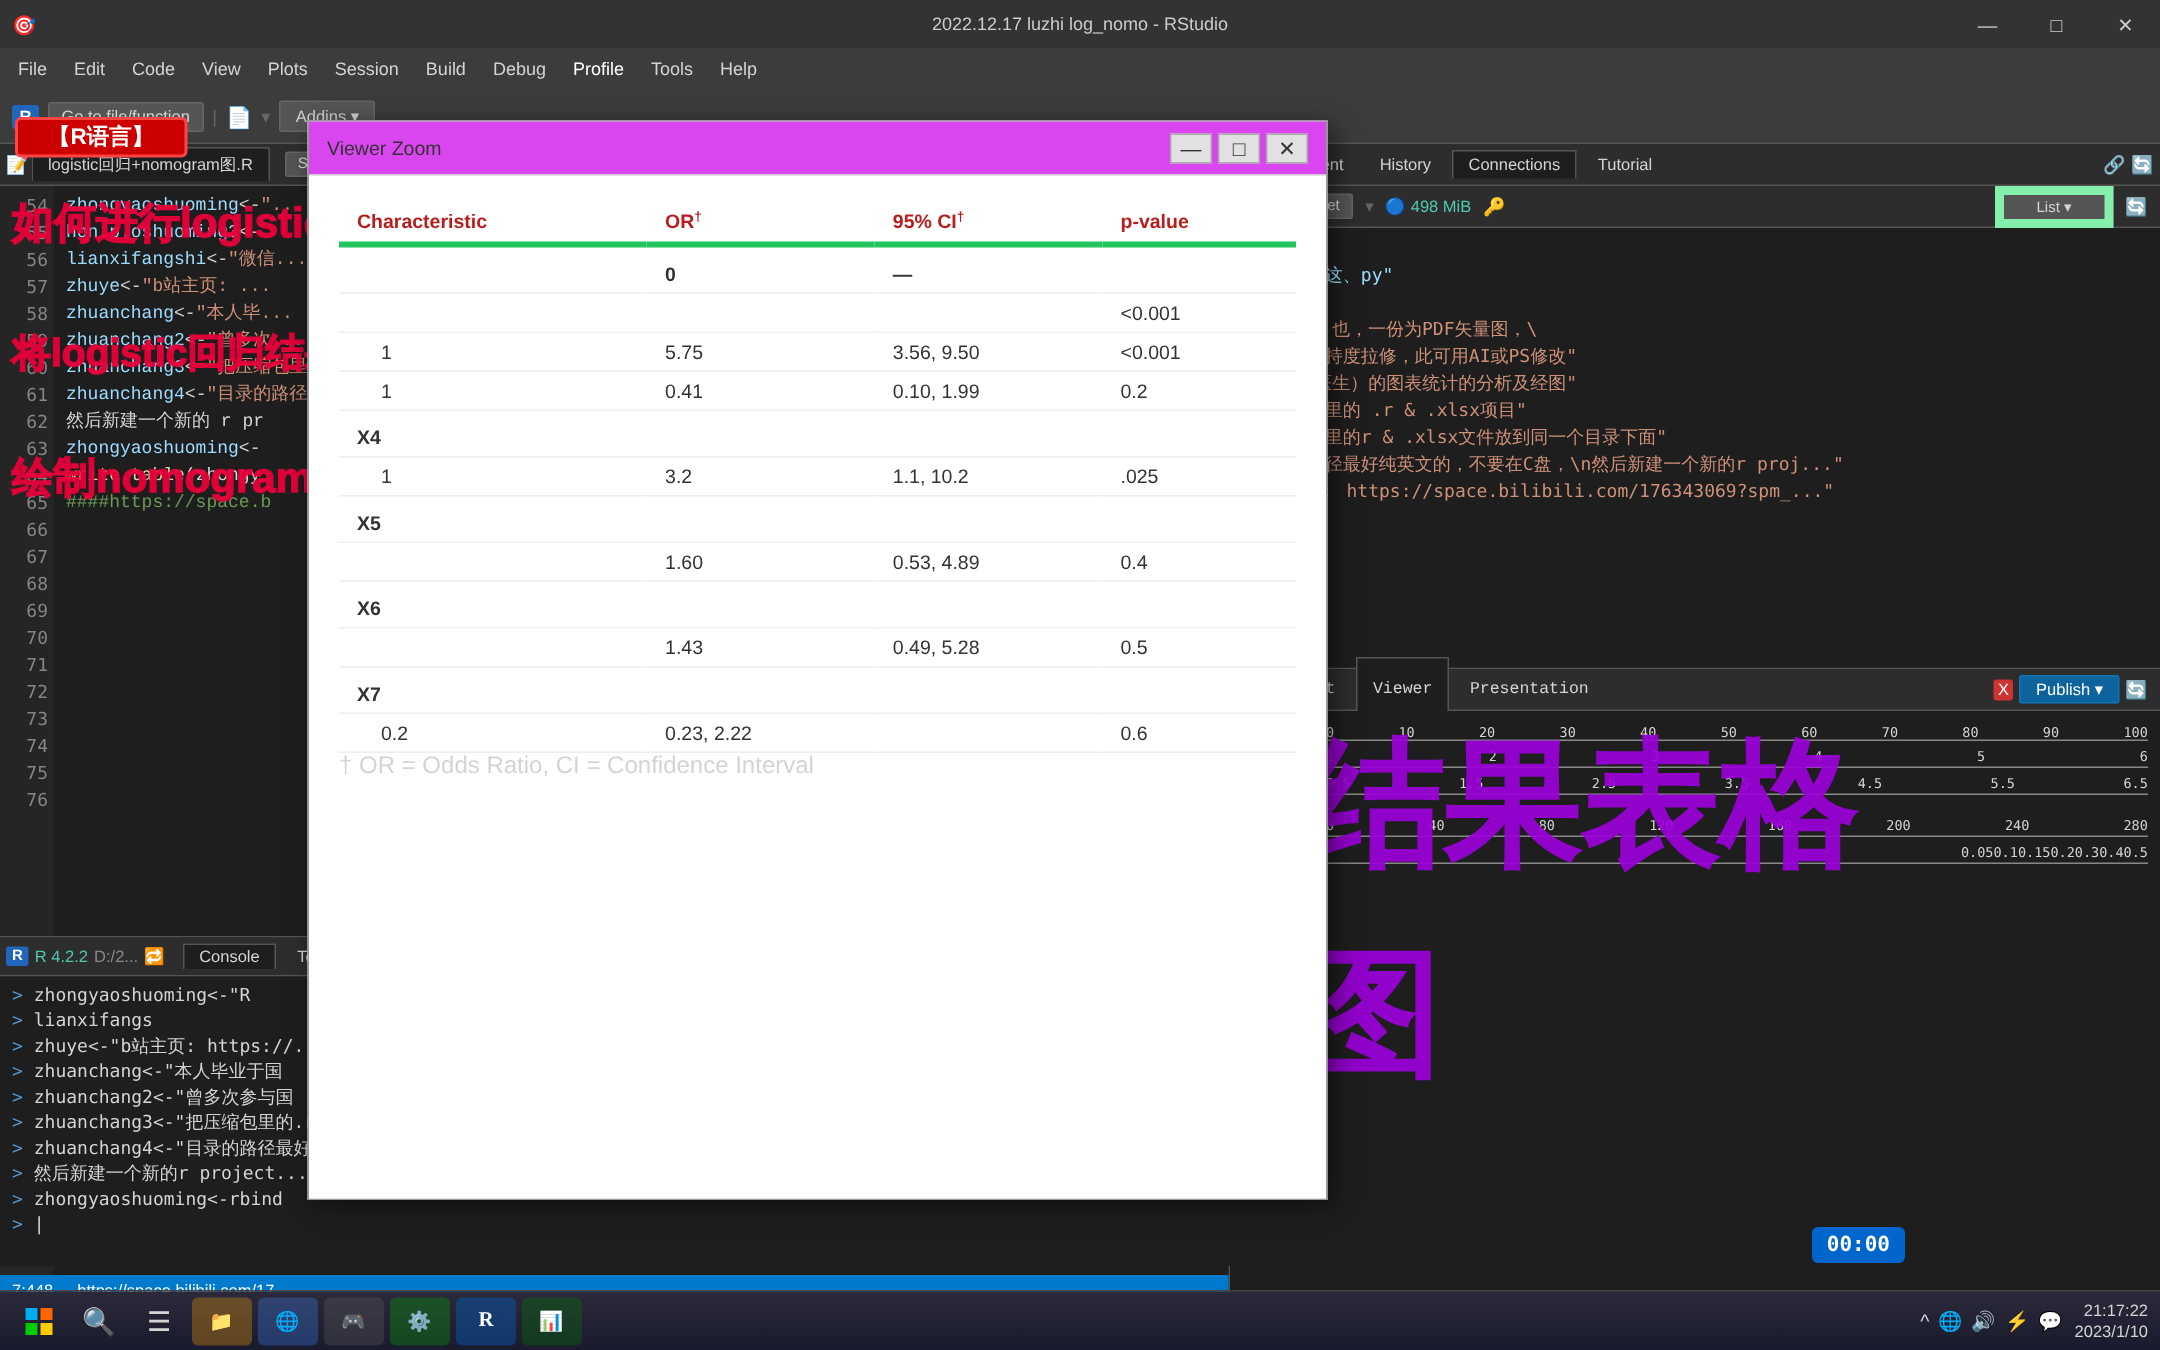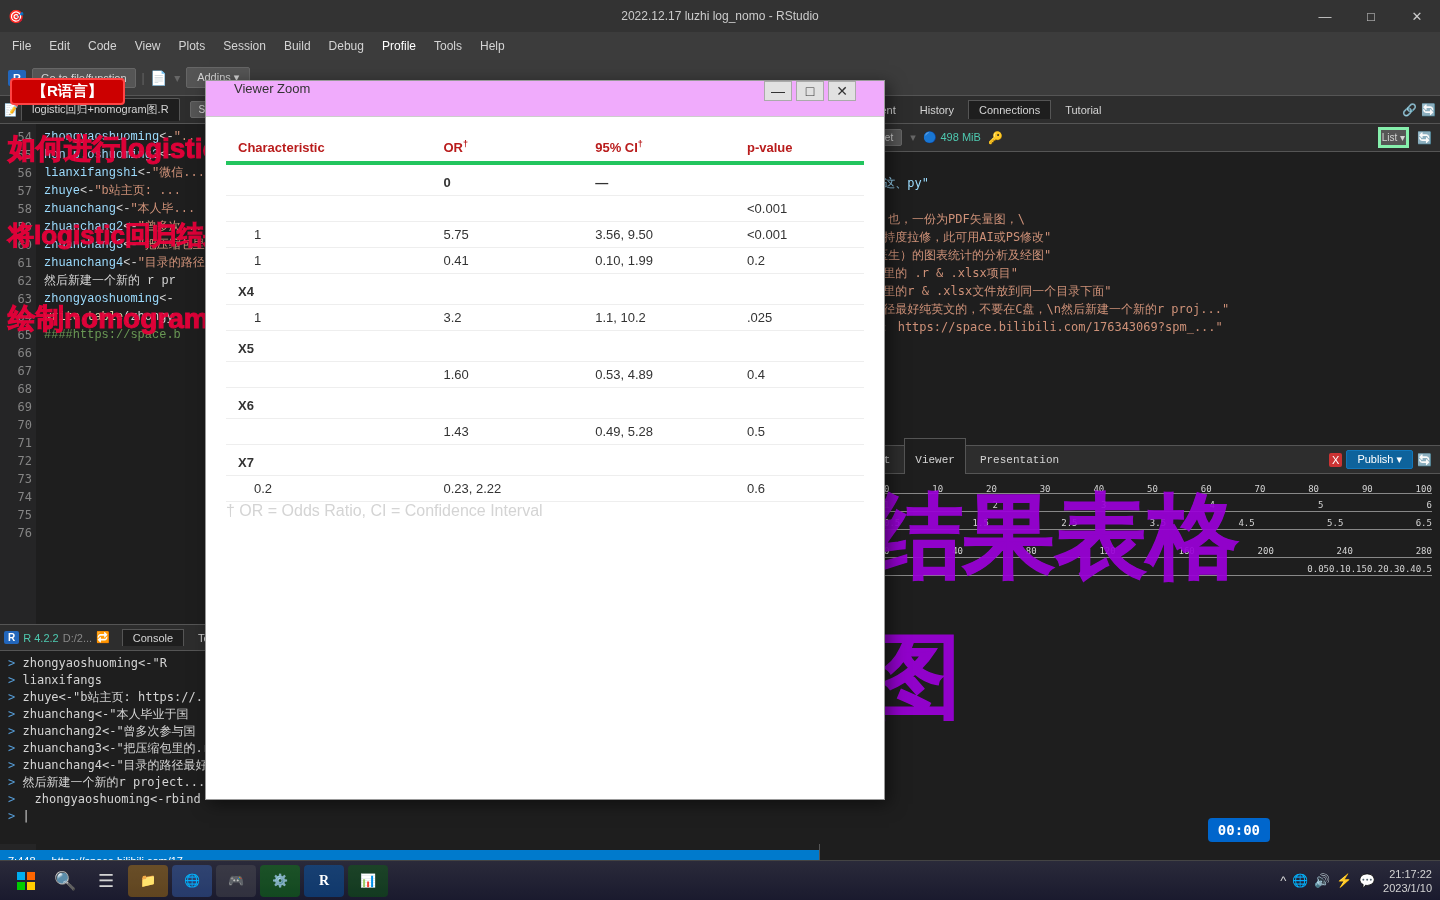--- a/index.html
+++ b/index.html
@@ -285,23 +285,23 @@
       flex: 1;
       overflow: hidden;
       background: #1e1e1e;
       padding: 4px 8px;
       font-size: 12px;
       font-family: monospace;
     }
     .env-line { line-height: 18px; color: #9cdcfe; }
     #right-top-toolbar .list-btn {
       margin-left: auto;
-      padding: 2px 1px;
+      padding: 2px 22px;
       background: #555;
-      border: 3px solid #86efac;
+      border: 6px solid #86efac;
       color: #d4d4d4;
       font-size: 10px;
       cursor: pointer;
     }
 
     
     #right-bottom {
       flex: 1;
       display: flex;
       flex-direction: column;
@@ -384,24 +384,25 @@
       height: 720px;
       background: #f5f5f5;
       border: 1px solid #999;
       box-shadow: 4px 4px 16px rgba(0,0,0,0.5);
       z-index: 100;
       display: flex;
       flex-direction: column;
     }
     #dialog-titlebar {
       height: 36px;
-      background: #f0abfc;
+      background: #d946ef;
       border-bottom: 1px solid #ccc;
       display: flex;
-      padding: 0 28px;
+      align-items: center;
+      padding: 0 12px;
       font-size: 13px;
       color: #333;
       font-weight: normal;
     }
     #dialog-titlebar .dialog-title-text {
       flex: 1;
     }
     #dialog-titlebar .dialog-controls {
       display: flex;
       gap: 4px;
@@ -828,21 +829,21 @@
     </div>
     <div id="console-content">
       <div class="console-line"><span class="console-prompt">&gt;</span> <span style="color:#d4d4d4;">zhongyaoshuoming&lt;-"R</span></div>
       <div class="console-line"><span class="console-prompt">&gt;</span> <span style="color:#d4d4d4;">lianxifangs</span></div>
       <div class="console-line"><span class="console-prompt">&gt;</span> <span style="color:#d4d4d4;">zhuye&lt;-"b站主页: https://...</span></div>
       <div class="console-line"><span class="console-prompt">&gt;</span> <span style="color:#d4d4d4;">zhuanchang&lt;-"本人毕业于国</span></div>
       <div class="console-line"><span class="console-prompt">&gt;</span> <span style="color:#d4d4d4;">zhuanchang2&lt;-"曾多次参与国</span></div>
       <div class="console-line"><span class="console-prompt">&gt;</span> <span style="color:#d4d4d4;">zhuanchang3&lt;-"把压缩包里的.r &amp; .xlsx文件放到同一个目录下面"</span></div>
       <div class="console-line"><span class="console-prompt">&gt;</span> <span style="color:#d4d4d4;">zhuanchang4&lt;-"目录的路径最好纯英文的，不要在C盘，\n然后新建一个新的r pro...</span></div>
       <div class="console-line"><span class="console-prompt">&gt;</span> <span style="color:#d4d4d4;">然后新建一个新的r project...</span></div>
-      <div class="console-line"><span class="console-prompt">&gt;</span> <span style="color:#d4d4d4;margin-left:12px;">zhongyaoshuoming&lt;-rbind</span></div>
+      <div class="console-line"><span class="console-prompt">&gt;</span> <span style="color:#d4d4d4;">zhongyaoshuoming&lt;-rbind</span></div>
       <div class="console-line"><span class="console-prompt">&gt;</span> <span style="color:#d4d4d4;">|</span></div>
     </div>
   </div>
 </div>
 
 <div id="viewer-zoom-dialog">
   <div id="dialog-titlebar">
     <span class="dialog-title-text">Viewer Zoom</span>
     <div class="dialog-controls">
       <span>—</span>

